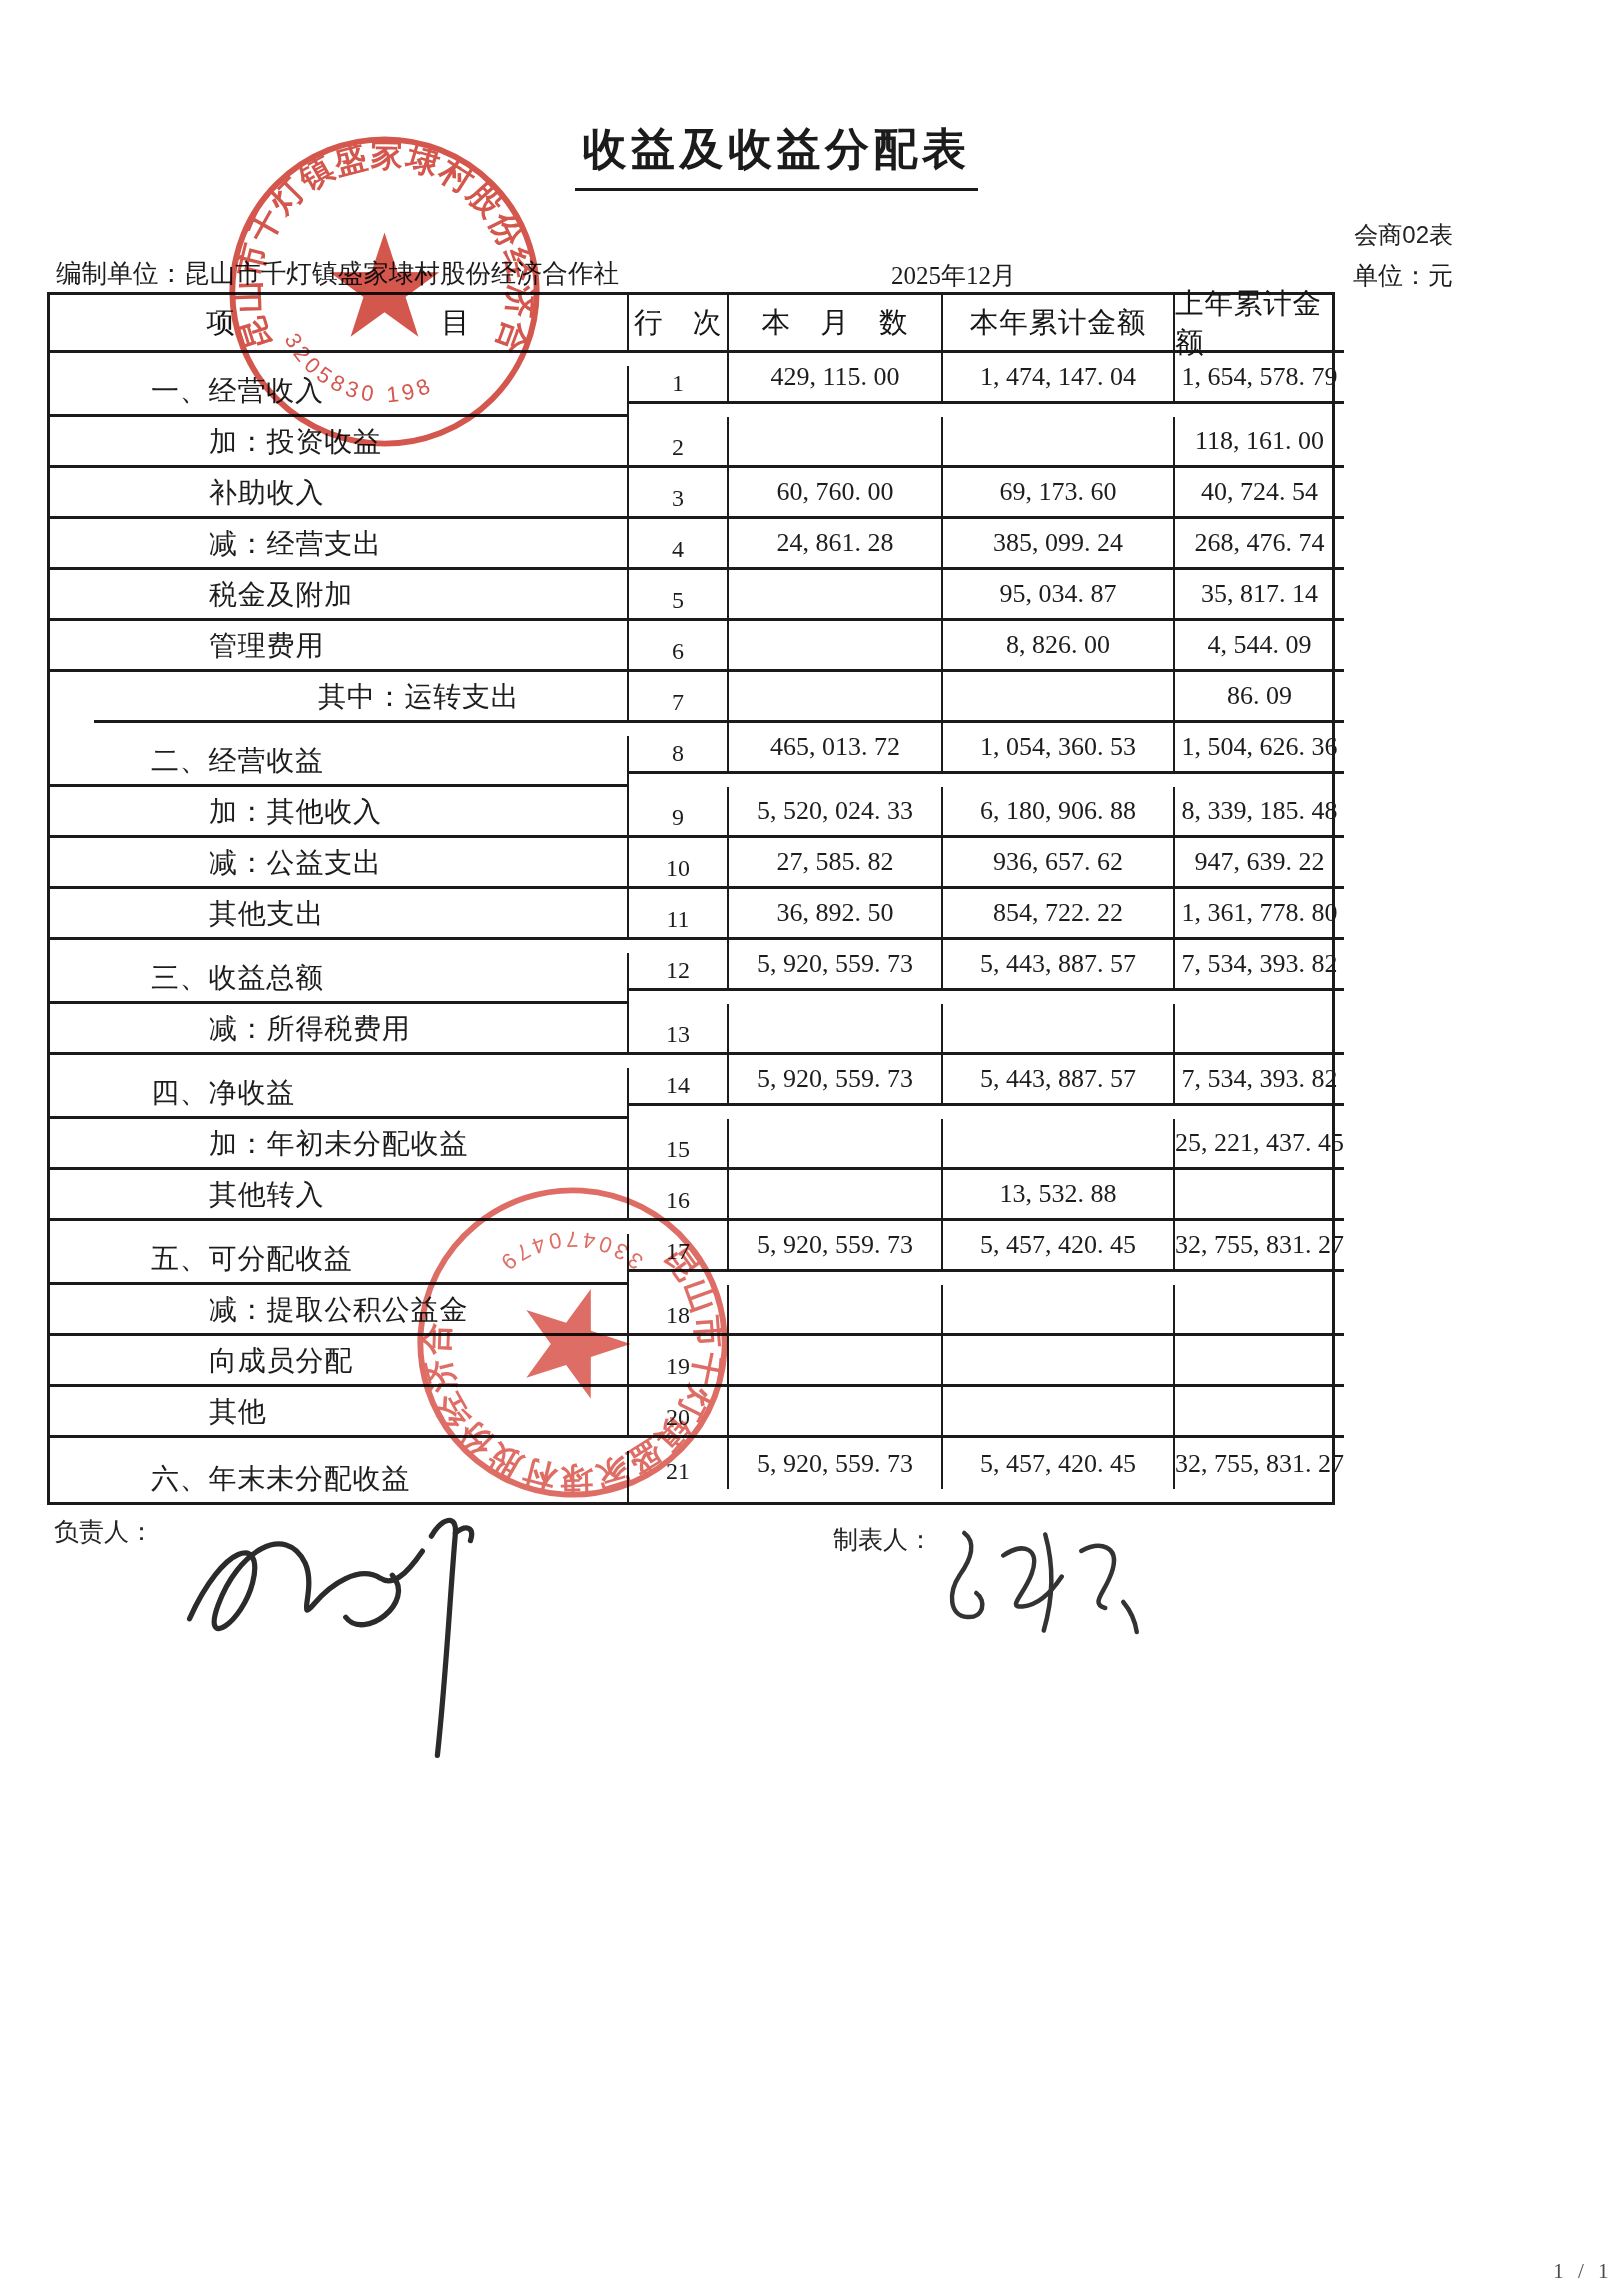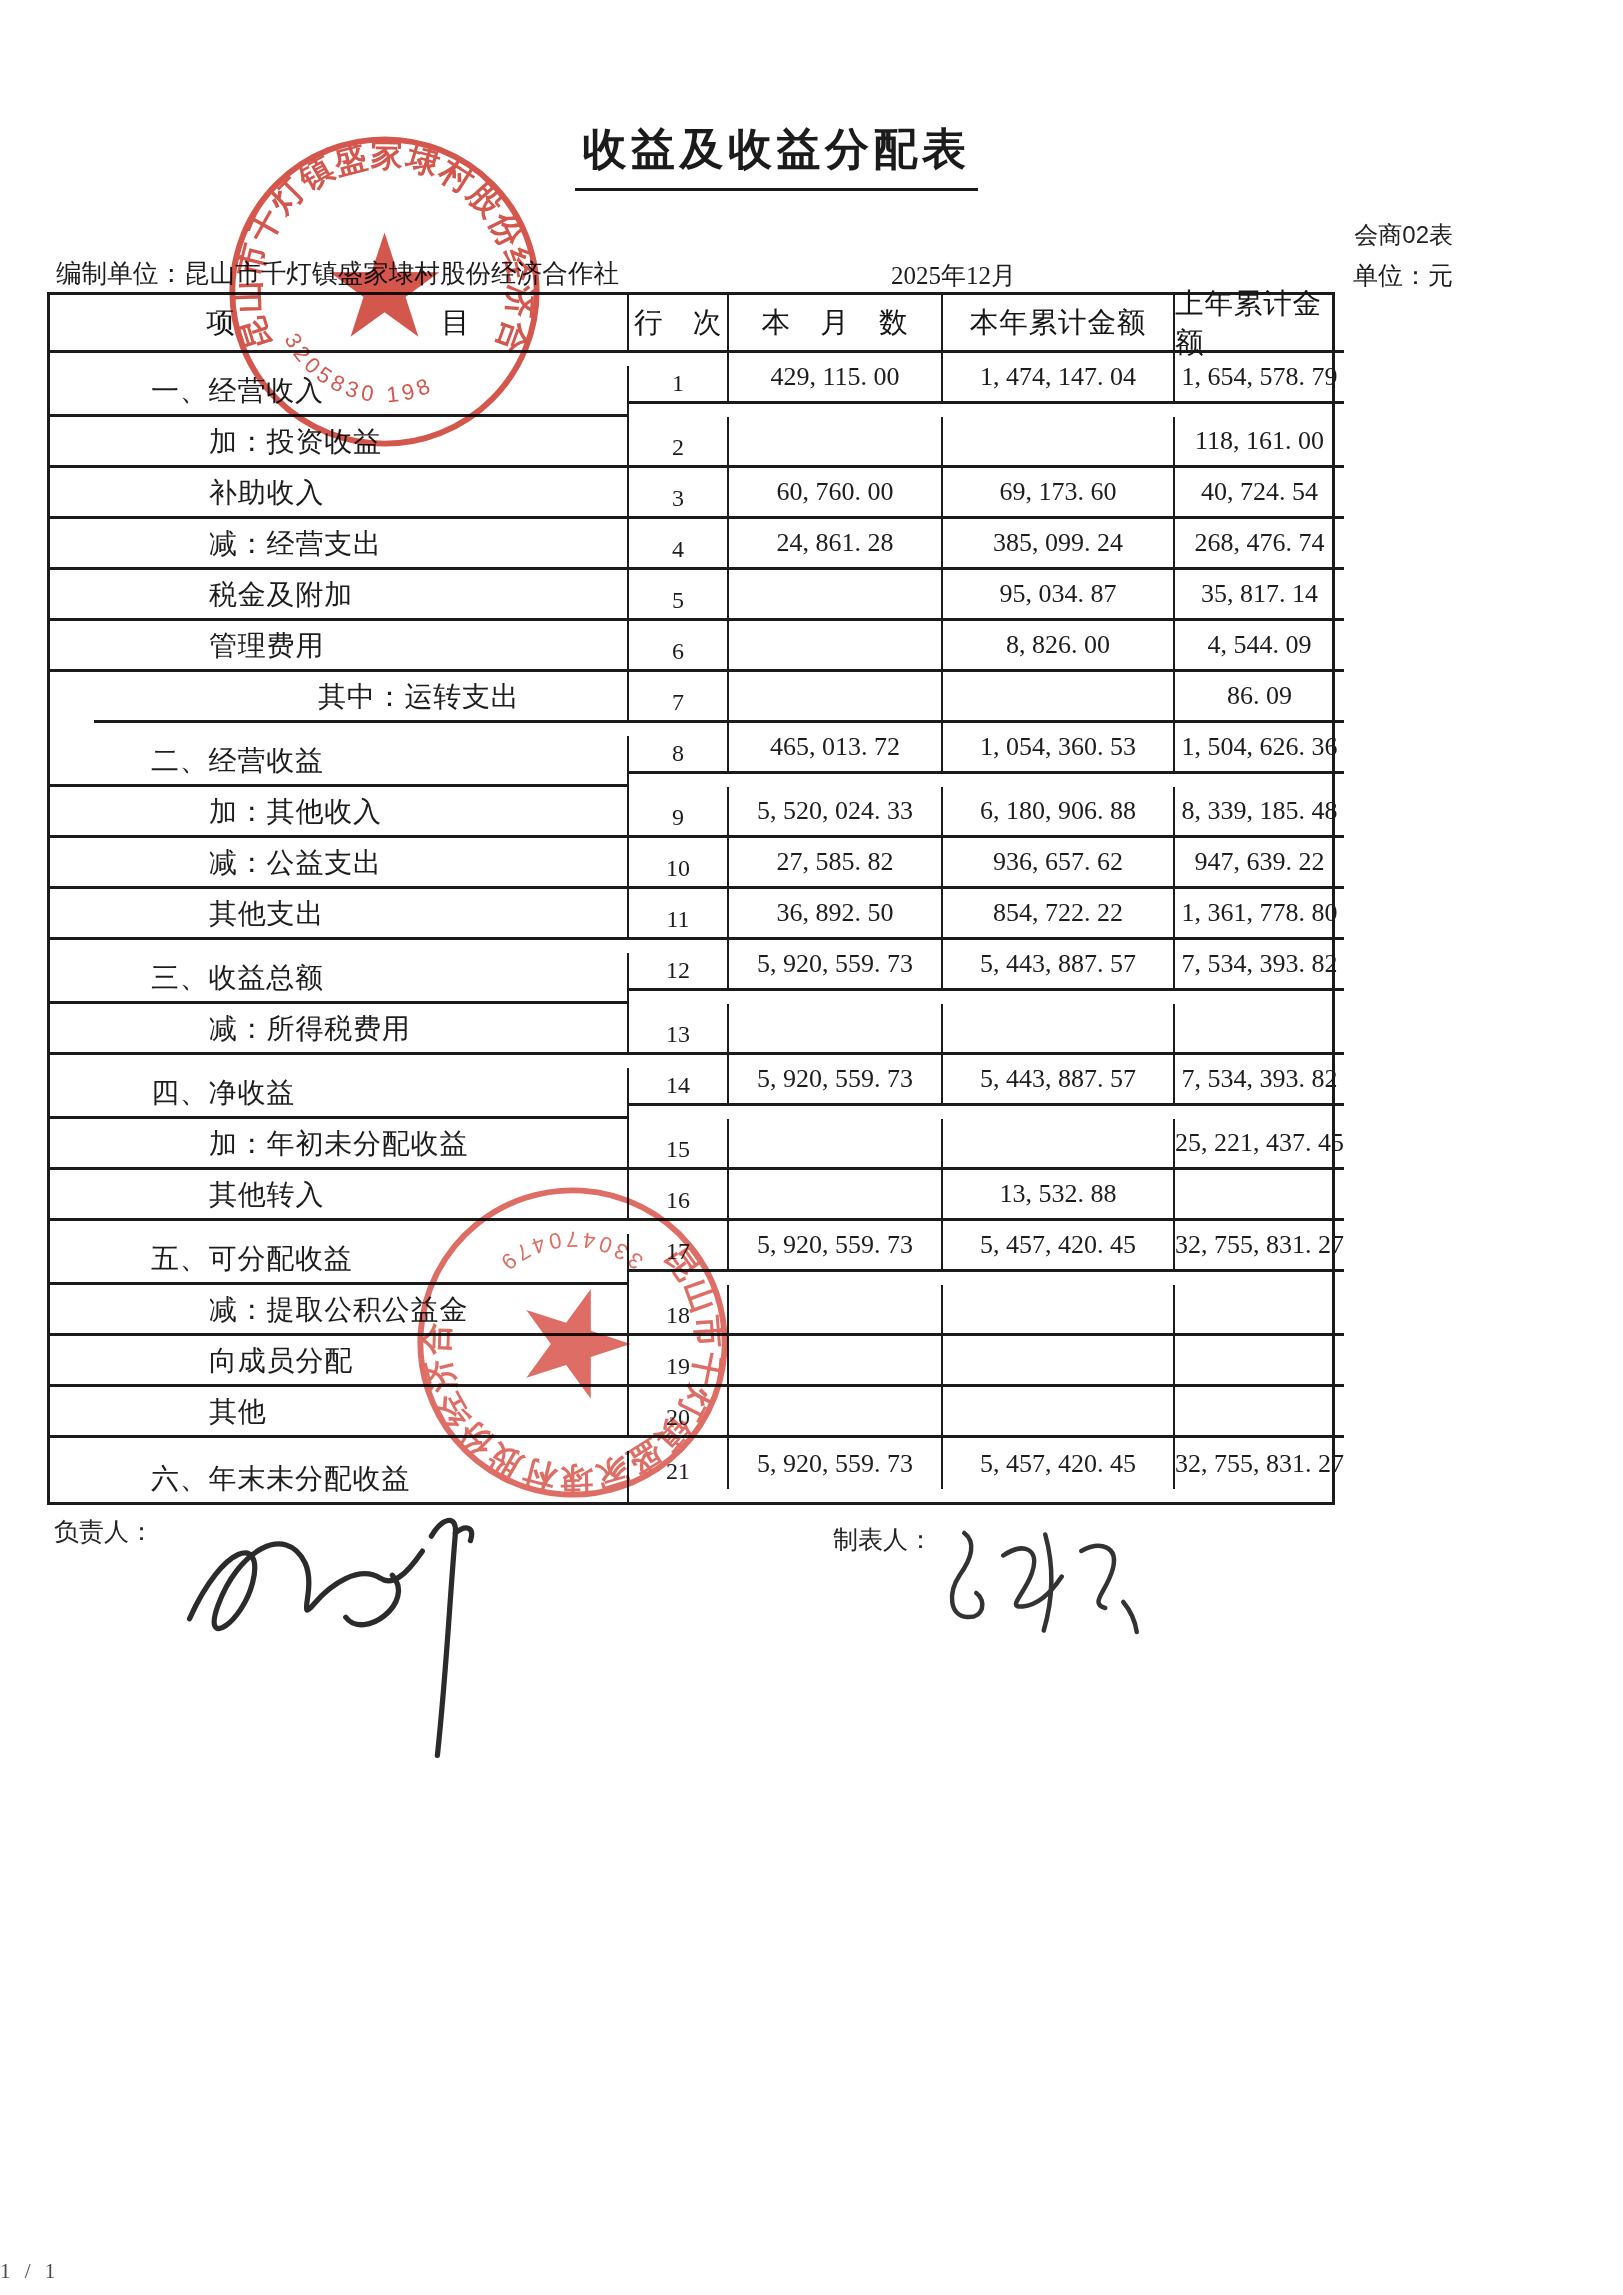--- a/index.html
+++ b/index.html
@@ -54,21 +54,21 @@
   
   .sig{position:absolute;pointer-events:none;}
   .sig-1{left:167px;top:1491px;width:353px;height:278px;}
   .sig-2{left:934px;top:1512px;width:218px;height:150px;}
   .signer-label{position:absolute;font-size:25px;color:#242424;}
   .resp-label{left:54px;top:1515px;}
   .prep-label{left:833px;top:1523px;}
 
   
   .footer-page{
-    position:absolute;left:0;top:2259px;width:1613px;text-align:left;
+    position:absolute;left:0;top:2259px;width:1613px;text-align:right;
     font-size:21px;color:#4a4a4a;letter-spacing:4.5px;
   }
 </style>
 </head>
 <body>
 
 <div class="sheet">
 
   <div class="title-wrap">
     <span class="title">收益及收益分配表</span>

